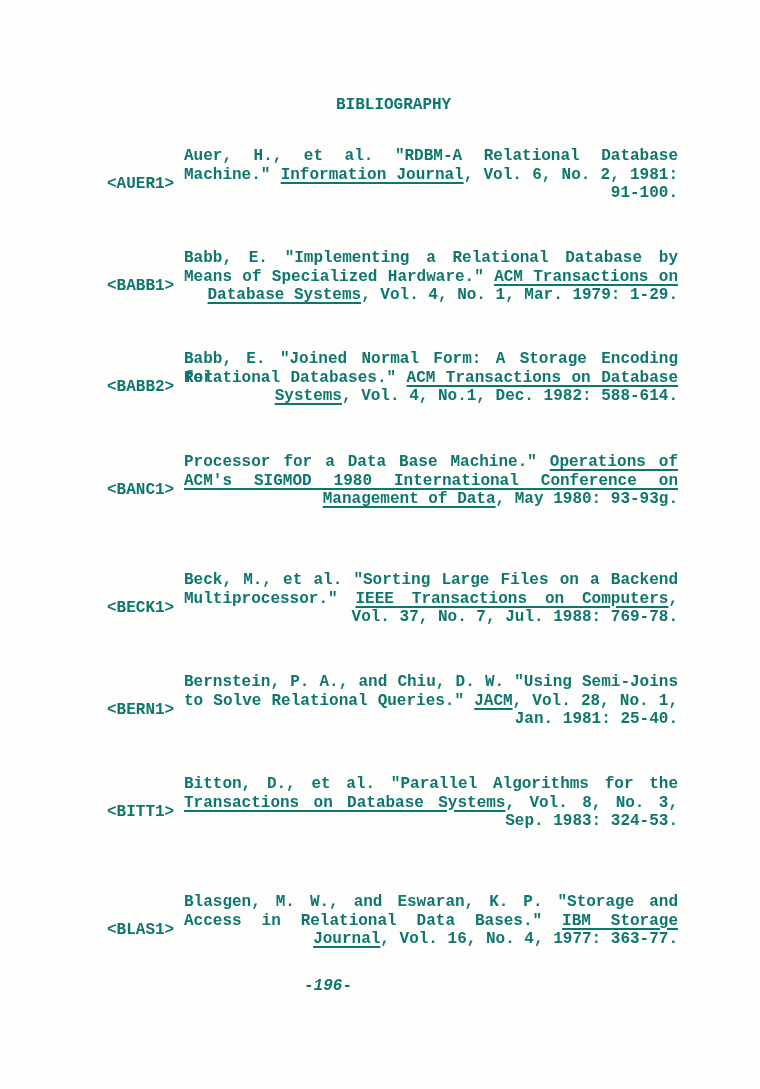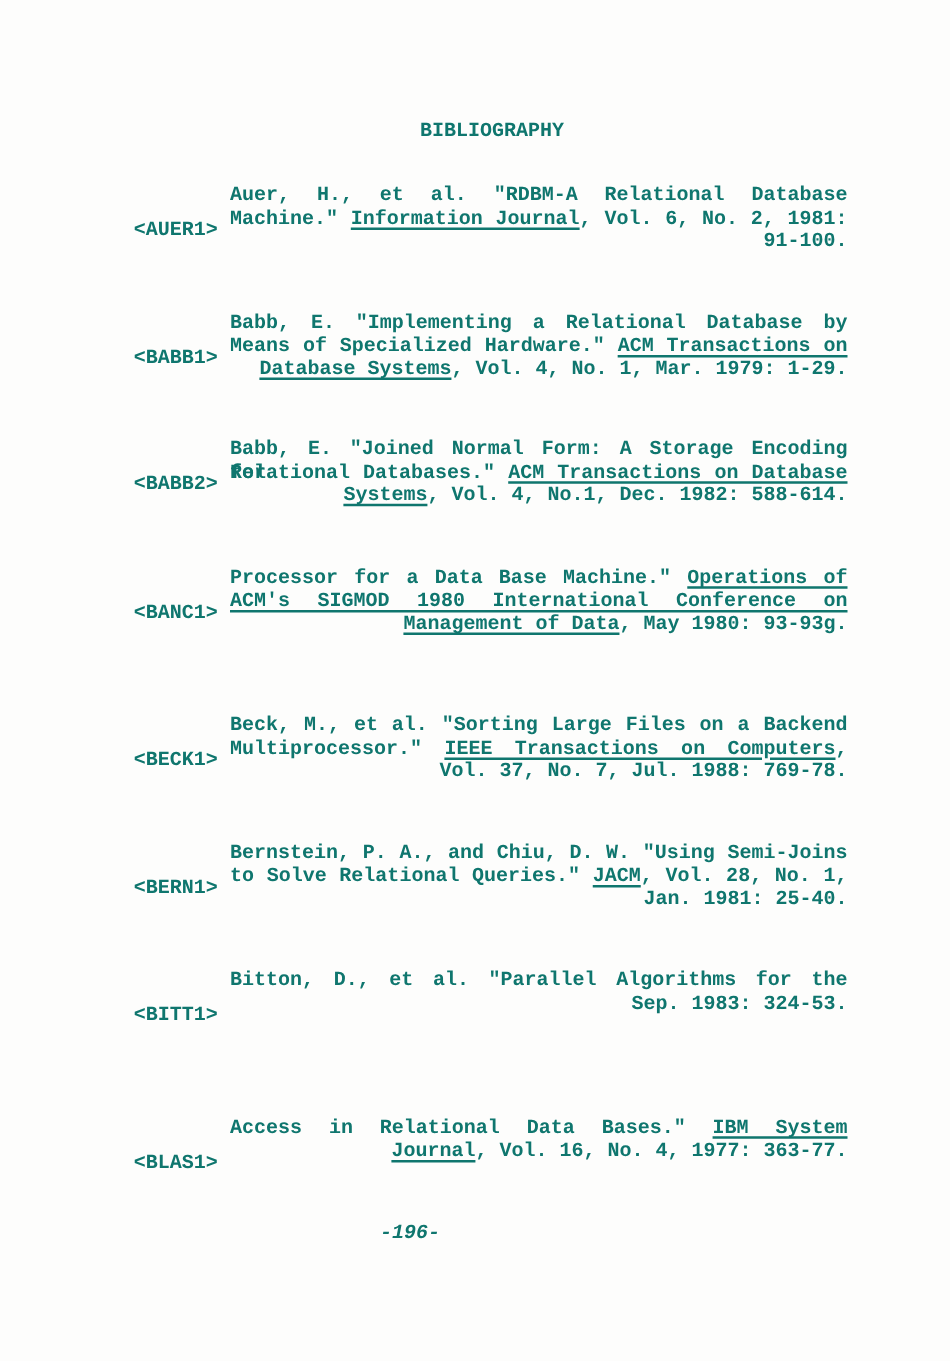--- a/index.html
+++ b/index.html
@@ -123,25 +123,27 @@
         <div class="body">
           <div class="line just"><span>Bernstein, P. A., and Chiu, D. W. "Using Semi-Joins</span></div>
           <div class="line just"><span>to Solve Relational Queries." </span><span class="u">JACM</span><span>, Vol. 28, No. 1,</span></div>
           <div class="line"><span>Jan. 1981: 25-40.</span></div>
         </div>
       </div>
       <div class="entry" style="top: 775px;">
         <span class="tag">&lt;BITT1&gt;</span>
         <div class="body">
           <div class="line just"><span>Bitton, D., et al. "Parallel Algorithms for the</span></div>
+          <div class="line just"><span class="u">Transactions on Database Systems</span><span>, Vol. 8, No. 3,</span></div>
           <div class="line"><span>Sep. 1983: 324-53.</span></div>
         </div>
       </div>
       <div class="entry" style="top: 893px;">
         <span class="tag">&lt;BLAS1&gt;</span>
         <div class="body">
-          <div class="line just"><span>Access in Relational Data Bases." </span><span class="u">IBM System</span></div>
+          <div class="line just"><span>Blasgen, M. W., and Eswaran, K. P. "Storage and</span></div>
+          <div class="line just"><span>Access in Relational Data Bases." </span><span class="u">IBM Storage</span></div>
           <div class="line"><span class="u">Journal</span><span>, Vol. 16, No. 4, 1977: 363-77.</span></div>
         </div>
       </div>
     </div>
   <div class="page-number">-196-</div>
 </div>
 
 </body></html>

